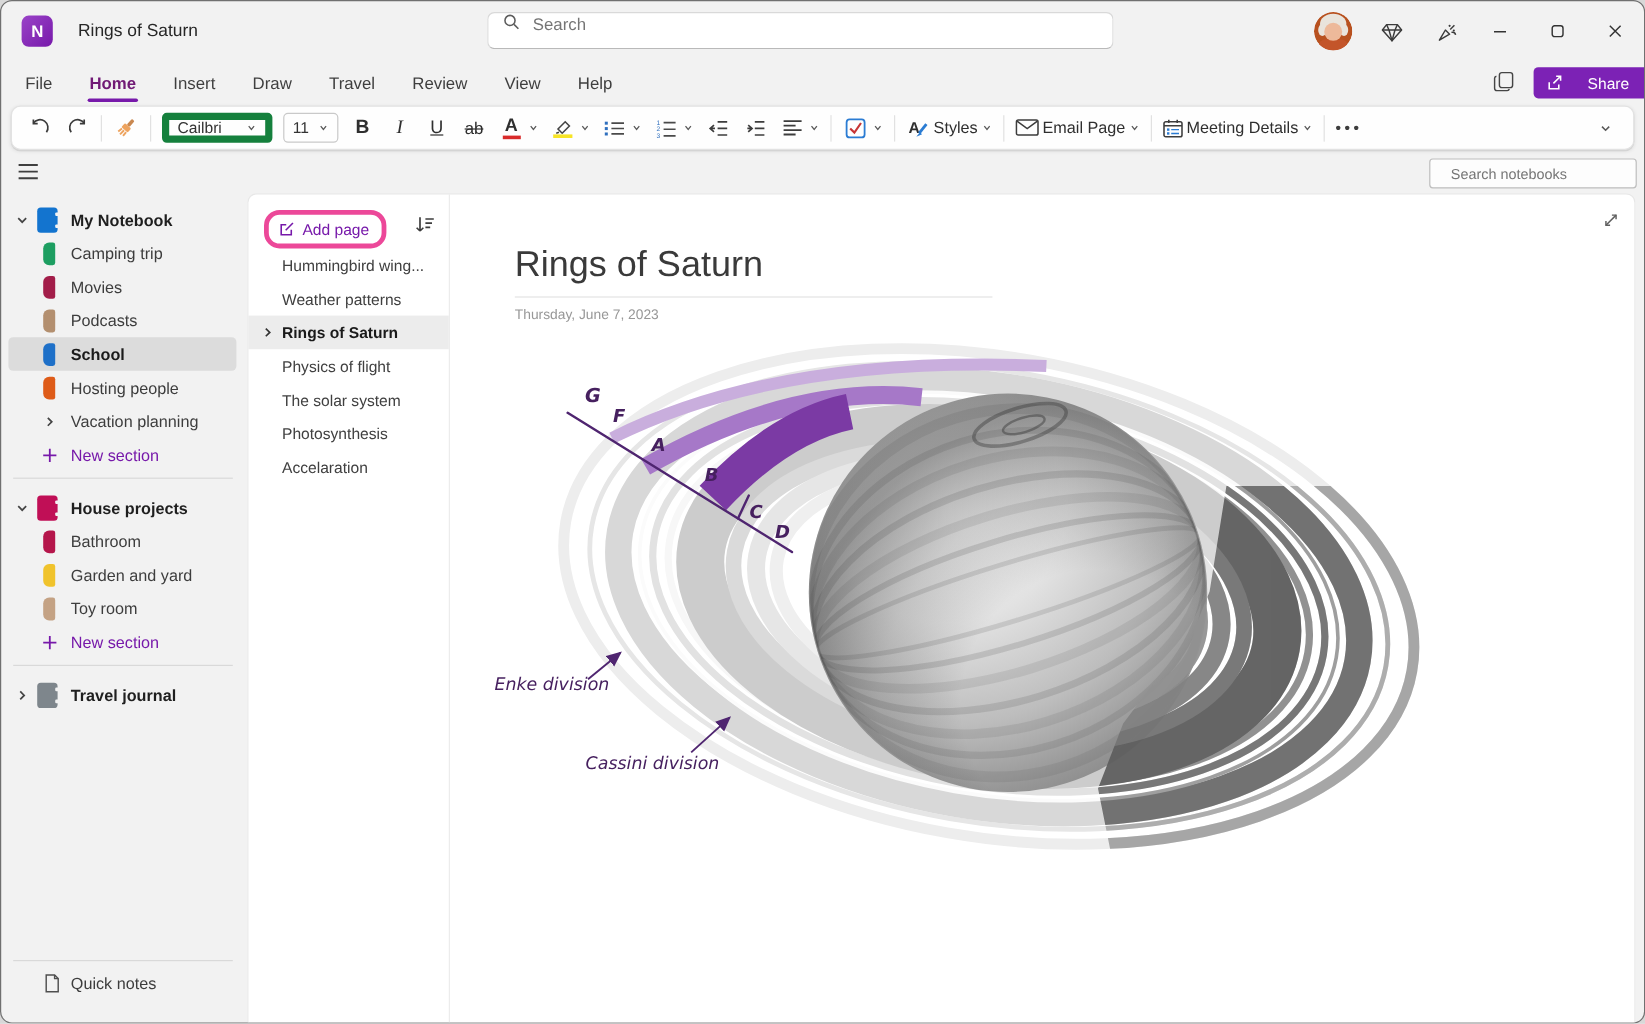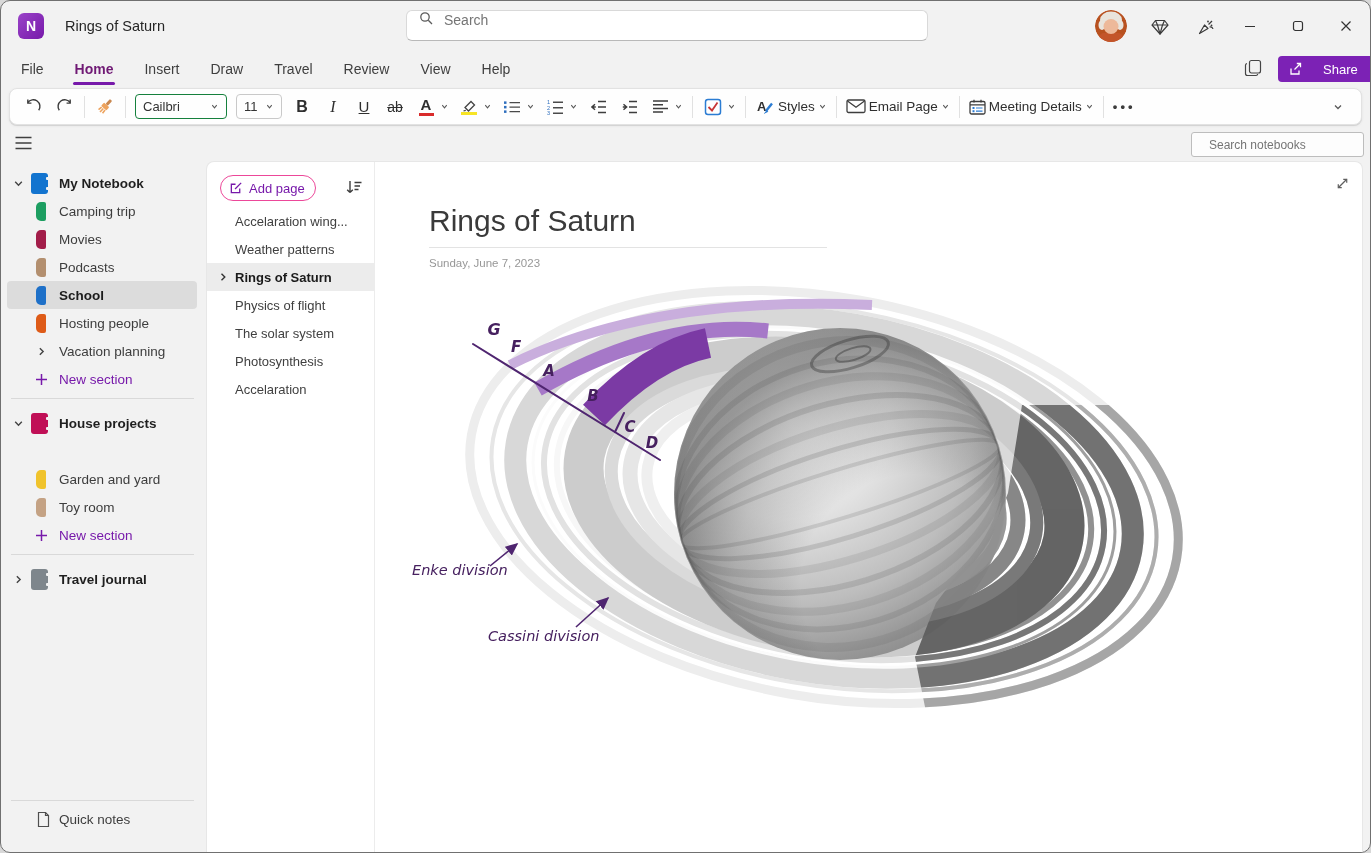--- a/index.html
+++ b/index.html
@@ -30,21 +30,21 @@
   .copy-ic{position:absolute;left:1240px;top:55px;width:24px;height:24px;display:flex;align-items:center;justify-content:center;}
   .share-btn{position:absolute;left:1277px;top:55px;height:26px;padding:0 10px;border-radius:4px;
            background:#7c22b5;color:#fff;font-size:13px;display:flex;align-items:center;gap:21px;}
   
   .ribbon{position:absolute;left:8px;top:87px;right:8px;height:37px;background:#fefefe;
           border:1px solid #e2e2e2;border-radius:8px;box-sizing:border-box;display:flex;
           align-items:center;gap:9px;padding:0 12px;box-shadow:0 1px 0 #d4d4d4,0 1px 3px rgba(0,0,0,.07);}
   .rb-btn{display:flex;align-items:center;justify-content:center;min-width:22px;height:26px;color:#2f2f2f;}
   .rb-sep{width:1px;height:22px;background:#e1e1e1;}
   .rb-combo{display:flex;align-items:center;gap:3px;}
-  .fontbox{width:92px;height:25px;border:1px solid #15803d;border-radius:4px;display:flex;align-items:center;
+  .fontbox{width:92px;height:25px;border:6px solid #15803d;border-radius:4px;display:flex;align-items:center;
           justify-content:space-between;padding:0 7px;font-size:13px;color:#333;box-sizing:border-box;}
   .sizebox{width:46px;height:25px;border:1px solid #c9c9c9;border-radius:4px;display:flex;align-items:center;
           justify-content:space-between;padding:0 7px;font-size:13px;color:#333;box-sizing:border-box;}
   .b-bold{font-weight:700;font-size:16px;}
   .b-italic{font-family:"Liberation Serif",serif;font-style:italic;font-size:16px;}
   .b-under{font-size:15px;text-decoration:underline;}
   .b-strike{font-size:14px;text-decoration:line-through;}
   .b-color{font-size:15px;font-weight:600;display:flex;flex-direction:column;align-items:center;line-height:15px;}
   .b-color .bar{width:15px;height:3px;background:#d92b2b;margin-top:1px;}
   .hl{display:flex;flex-direction:column;align-items:center;}
@@ -73,21 +73,21 @@
   .sec-label.bold{font-weight:700;color:#1b1b1b;}
   .grp-chev{position:absolute;left:35px;display:flex;}
   .plus-ic{position:absolute;left:34px;display:flex;}
   .new-label{position:absolute;left:58px;color:#7719aa;}
   .sdiv{position:absolute;left:10px;right:12px;height:1px;background:#d9d9d9;}
   .qn-icon{position:absolute;left:35px;display:flex;}
   
   .panel{position:absolute;left:205px;top:160px;right:7px;bottom:0;background:#ffffff;
          border-radius:8px 8px 0 0;border:1px solid #e7e7e7;border-bottom:none;box-sizing:border-box;}
   .pagelist{position:absolute;left:0;top:0;width:167px;bottom:0;border-right:1px solid #ececec;}
-  .addpage{position:absolute;left:13px;top:13px;height:24px;padding:0 10px 0 8px;border:1px solid #ec4899;
+  .addpage{position:absolute;left:13px;top:13px;height:24px;padding:0 10px 0 8px;border:4px solid #ec4899;
          border-radius:13px;display:flex;align-items:center;gap:6px;color:#7719aa;font-size:13px;background:#fff;}
   .sort-ic{position:absolute;left:138px;top:17px;display:flex;}
   .prow{position:absolute;left:0;right:0;height:28px;display:flex;align-items:center;padding-left:28px;
          box-sizing:border-box;font-size:13px;color:#404040;}
   .prow.selected{background:#ececec;font-weight:700;color:#1a1a1a;}
   .prow .pchev{position:absolute;left:11px;display:flex;}
   .expand-ic{position:absolute;right:12px;top:14px;display:flex;}
   .page-title{position:absolute;left:222px;top:42px;font-size:30px;font-weight:300;color:#3a3a3a;}
   .title-rule{position:absolute;left:222px;top:85px;width:398px;height:1px;background:#e3e3e3;}
   .page-date{position:absolute;left:222px;top:95px;font-size:11.5px;color:#979797;}
@@ -422,20 +422,24 @@
         <svg width="11" height="11" viewBox="0 0 10 10">
             <path d="M2 3.5 L5 6.5 L8 3.5" fill="none" stroke="#444" stroke-width="1.3"></path>
           </svg>
         </span>
       <span class="nb-icon" style="background: rgb(192, 15, 86);">
           <span class="nb-notch n1"></span>
           <span class="nb-notch n2"></span>
         </span>
       <span class="nb-label">House projects</span>
     </div>
+    <div class="srow" style="top:308px">
+      <span class="sec-icon" style="background: rgb(181, 22, 75);"></span>
+      <span class="sec-label">Bathroom</span>
+    </div>
     <div class="srow" style="top:336px">
       <span class="sec-icon" style="background: rgb(240, 195, 44);"></span>
       <span class="sec-label">Garden and yard</span>
     </div>
     <div class="srow" style="top:364px">
       <span class="sec-icon" style="background: rgb(196, 162, 132);"></span>
       <span class="sec-label">Toy room</span>
     </div>
     <div class="srow" style="top:392px">
       <span class="plus-ic">
@@ -482,21 +486,21 @@
         </svg>
         <span>Add page</span>
       </div>
       <div class="sort-ic">
         <svg width="18" height="16" viewBox="0 0 18 16" fill="none" stroke="#3d3d3d" stroke-width="1.4">
           <path d="M5 2 V13.5 M5 13.5 L2.2 10.8 M5 13.5 L7.8 10.8"></path>
           <path d="M9.5 3.5 H16.5 M9.5 7 H15 M9.5 10.5 H13.5"></path>
         </svg>
       </div>
       <div class="prow" style="top:45px">
-          <span>Accelaration wing...</span>
+          <span>Hummingbird wing...</span>
         </div>
       <div class="prow" style="top:73px">
           <span>Weather patterns</span>
         </div>
       <div class="prow selected" style="top:101px">
         <span class="pchev">
           <svg width="10" height="10" viewBox="0 0 10 10">
               <path d="M3.5 1.8 L6.8 5 L3.5 8.2" fill="none" stroke="#333" stroke-width="1.4"></path>
             </svg>
           </span>
@@ -518,21 +522,21 @@
 
     <div class="expand-ic">
       <svg width="15" height="15" viewBox="0 0 16 16" fill="none" stroke="#5f5f5f" stroke-width="1.3">
         <path d="M3.5 12.5 L12.5 3.5"></path>
           <path d="M8.8 3.5 H12.5 V7.2"></path>
           <path d="M7.2 12.5 H3.5 V8.8"></path>
       </svg>
     </div>
     <div class="page-title">Rings of Saturn</div>
     <div class="title-rule"></div>
-    <div class="page-date">Sunday, June 7, 2023</div>
+    <div class="page-date">Thursday, June 7, 2023</div>
 
     <svg class="figure" width="800" height="432" viewBox="0 0 800 432">
       <defs>
         <radialGradient id="pg" cx="35%" cy="28%" r="85%">
           <stop offset="0%" stop-color="#f7f7f7"></stop>
             <stop offset="35%" stop-color="#e2e2e2"></stop>
           <stop offset="65%" stop-color="#bdbdbd"></stop>
             <stop offset="85%" stop-color="#979797"></stop>
           <stop offset="100%" stop-color="#7f7f7f"></stop>
         </radialGradient>

